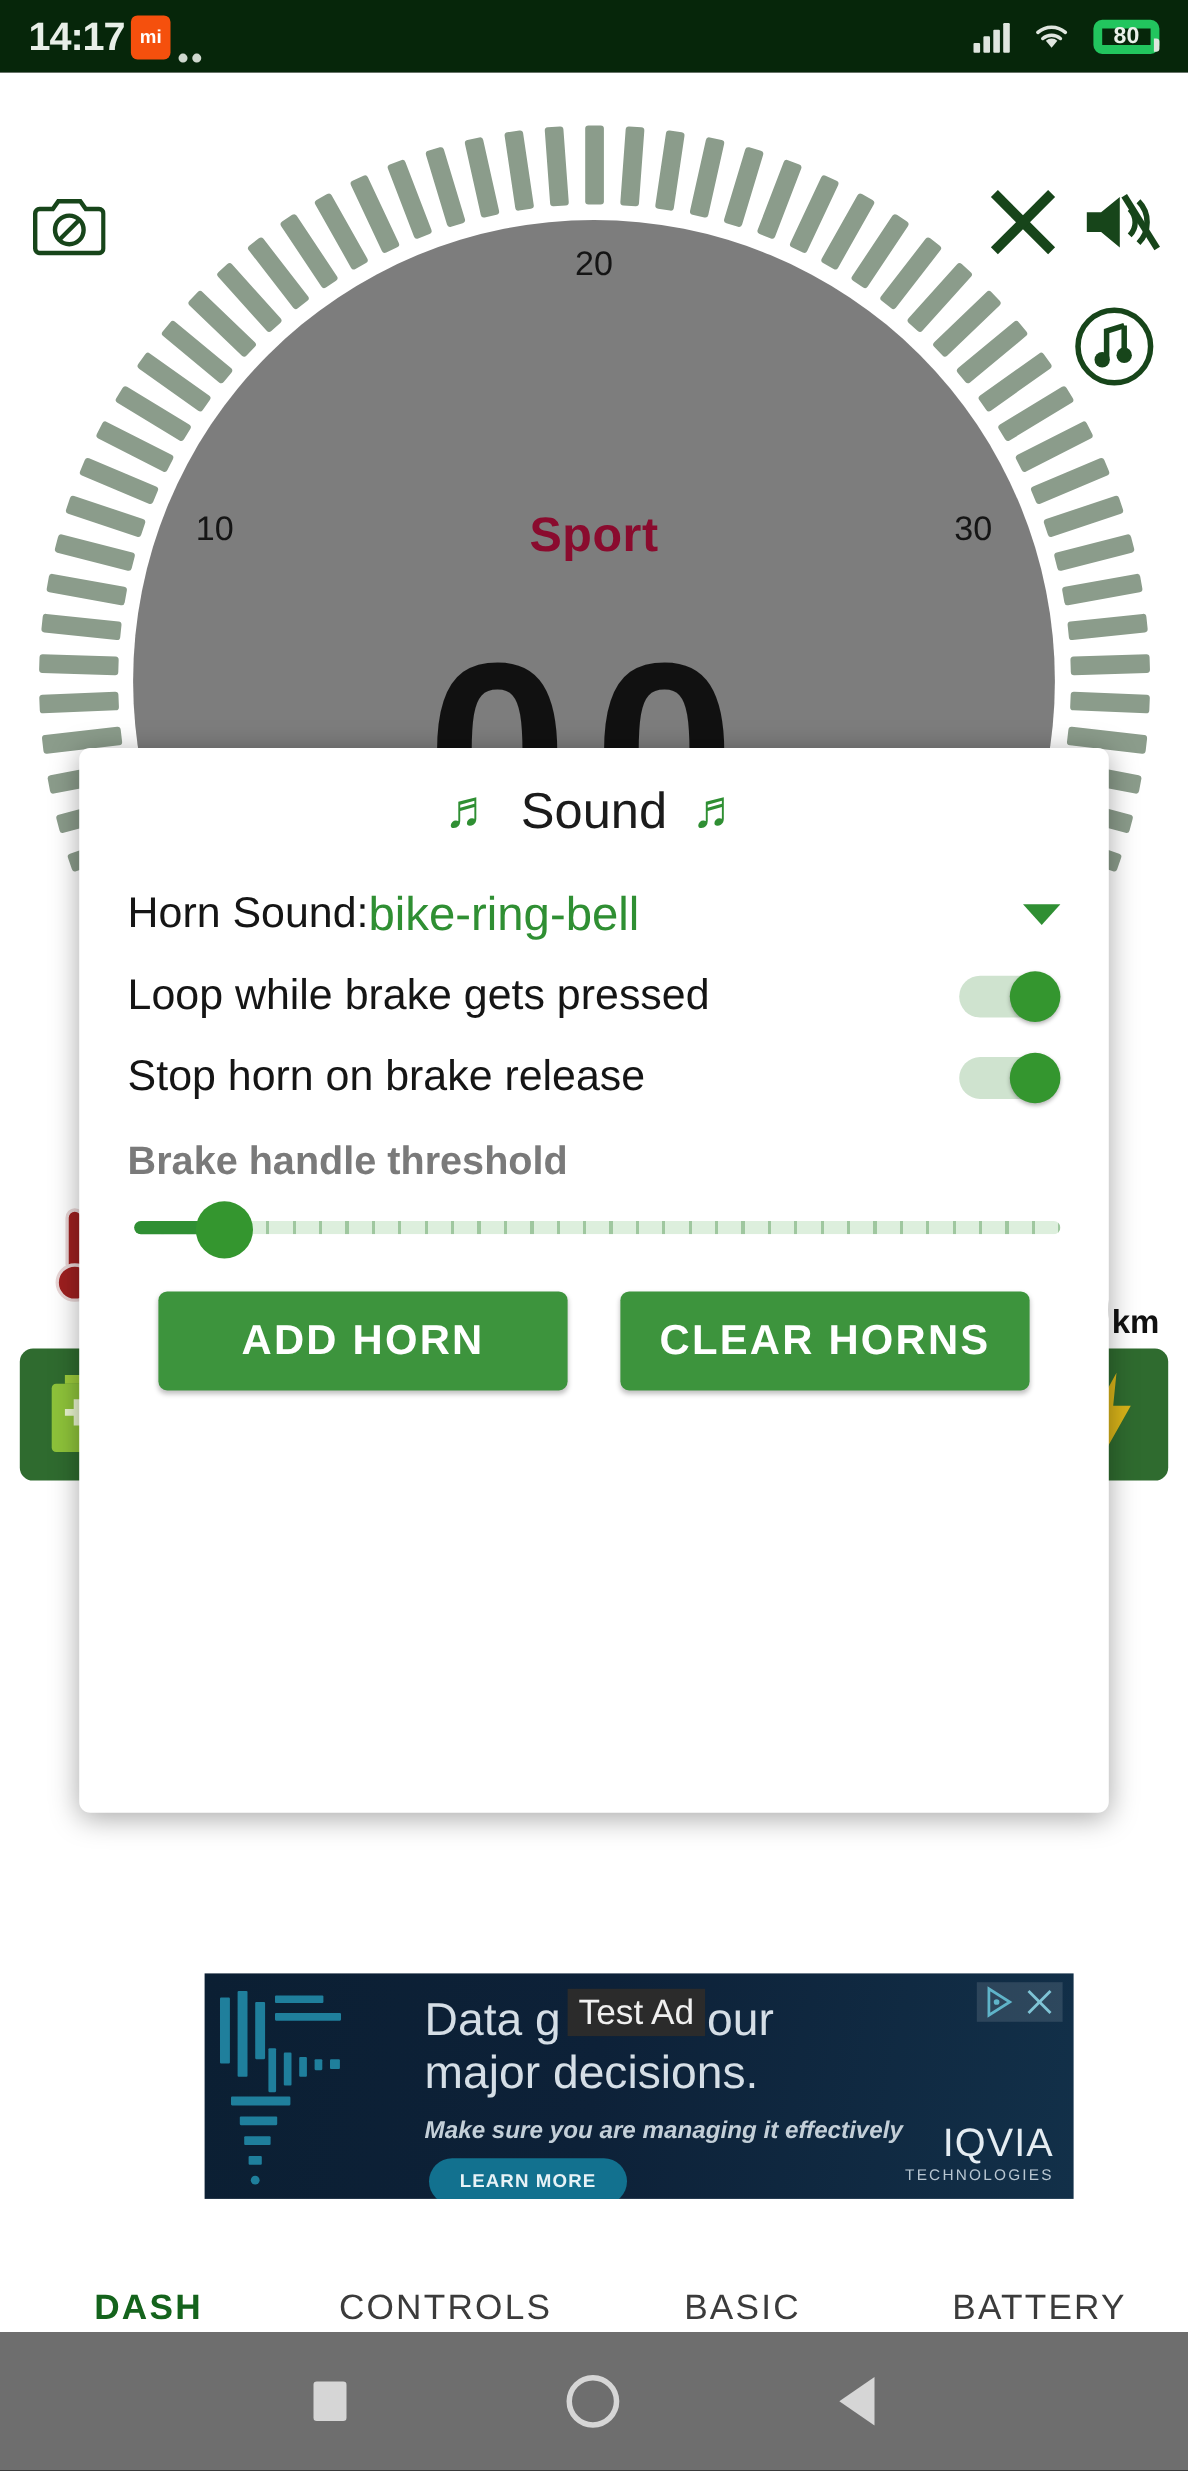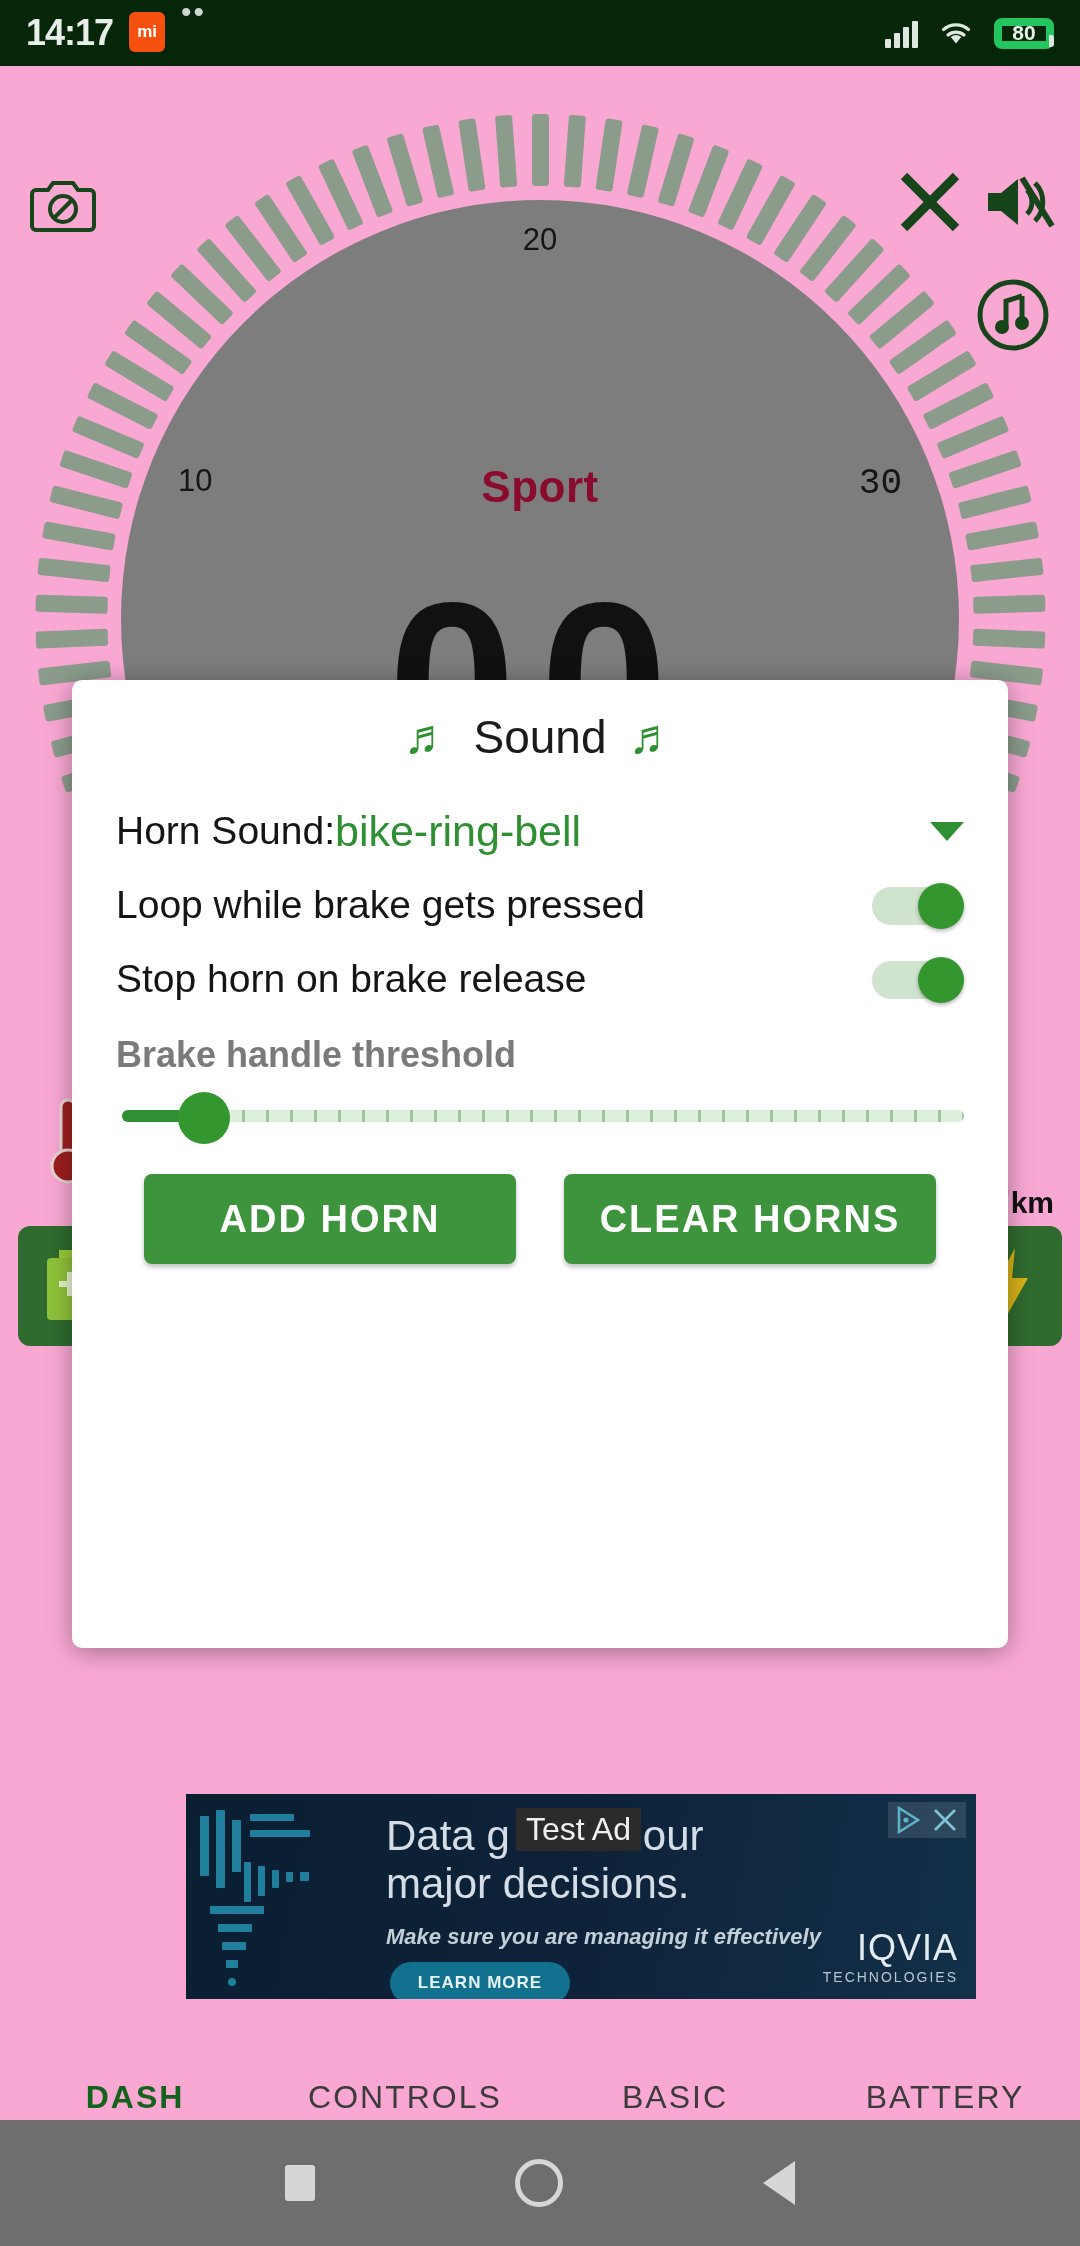--- a/index.html
+++ b/index.html
@@ -9,21 +9,21 @@
     font-family:"Liberation Sans", sans-serif;
     position:relative; overflow:hidden;
   }
 
   
   #statusbar{
     position:absolute; left:0; top:0; width:1080px; height:66px;
     background:#06260a; color:#dfe6df;
     display:flex; align-items:center; padding:0 26px;
   }
-  #sb-left{ display:flex; align-items:flex-start; gap:16px; }
+  #sb-left{ display:flex; align-items:flex-end; gap:6px; }
   #sb-clock{ font-size:36px; font-weight:700; letter-spacing:-1px; color:#e8efe8;}
   #mi-badge{
     width:36px;height:40px;background:#f5500d;border-radius:6px;
     display:flex;align-items:center;justify-content:center;
     color:#fff;font-size:17px;font-weight:700;
   }
   #sb-dots{ font-size:30px; color:#cfd8cf; line-height:0; letter-spacing:2px;}
   #sb-right{ margin-left:auto; display:flex; align-items:center; gap:20px; }
   .sig{ display:flex; align-items:flex-end; gap:3px; height:30px;}
   .sig i{ display:block; width:6px; background:#dfe6df; border-radius:1px;}
@@ -31,39 +31,39 @@
   .sig i:nth-child(3){height:21px}.sig i:nth-child(4){height:27px}
   .batt{ width:60px;height:31px;border:8px solid #22c55e;border-radius:8px;
     display:flex;align-items:center;justify-content:center;position:relative;}
   .batt:after{content:"";position:absolute;right:-8px;top:9px;width:5px;height:12px;
     background:#dfe6df;border-radius:0 3px 3px 0;}
   .batt span{font-size:21px;font-weight:700;color:#e9f0e9;}
 
   
   #app{
     position:absolute; left:0; top:66px; width:1080px; height:2054px;
-    background:#f9a8d4; overflow:hidden;
+    background:#ffffff; overflow:hidden;
   }
   #gauge{
     position:absolute; left:50%; top:48px; transform:translateX(-50%);
     width:1010px; height:1010px; border-radius:50%;
   }
   .tick{
     position:absolute; left:50%; top:0; width:17px; height:72px;
     background:#8b9c8b; border-radius:3px;
     transform-origin:50% 505px; margin-left:-8px;
   }
   #gauge-inner{
     position:absolute; left:86px; top:86px; width:838px; height:838px;
     border-radius:50%; background:#7d7d7d;
   }
   #gauge-20{ position:absolute; left:50%; top:108px; transform:translateX(-50%);
     font-size:31px; color:#151515; font-family:"Liberation Sans",sans-serif;}
   #gauge-10{ position:absolute; left:143px; top:349px; font-size:31px; color:#151515;}
-  #gauge-30{ position:absolute; right:143px; top:349px; font-size:36px; color:#151515;font-family:Liberation Mono, monospace;}
+  #gauge-30{ position:absolute; right:143px; top:349px; font-size:31px; color:#151515;}
   #mode-label{ position:absolute; left:50%; top:348px; transform:translateX(-50%);
     font-size:44px; font-weight:700; color:#8a0b2e; letter-spacing:.5px;}
   #digits{ position:absolute; left:50%; top:455px; transform:translateX(-50%);
     font-size:230px; font-weight:700; color:#111; letter-spacing:24px; line-height:1;}
 
   
   #cam-icon{ position:absolute; left:30px; top:110px; }
   #top-right-icons{ position:absolute; right:22px; top:100px; display:flex; gap:14px;}
   #music-circle{ position:absolute; right:30px; top:212px;}
 

